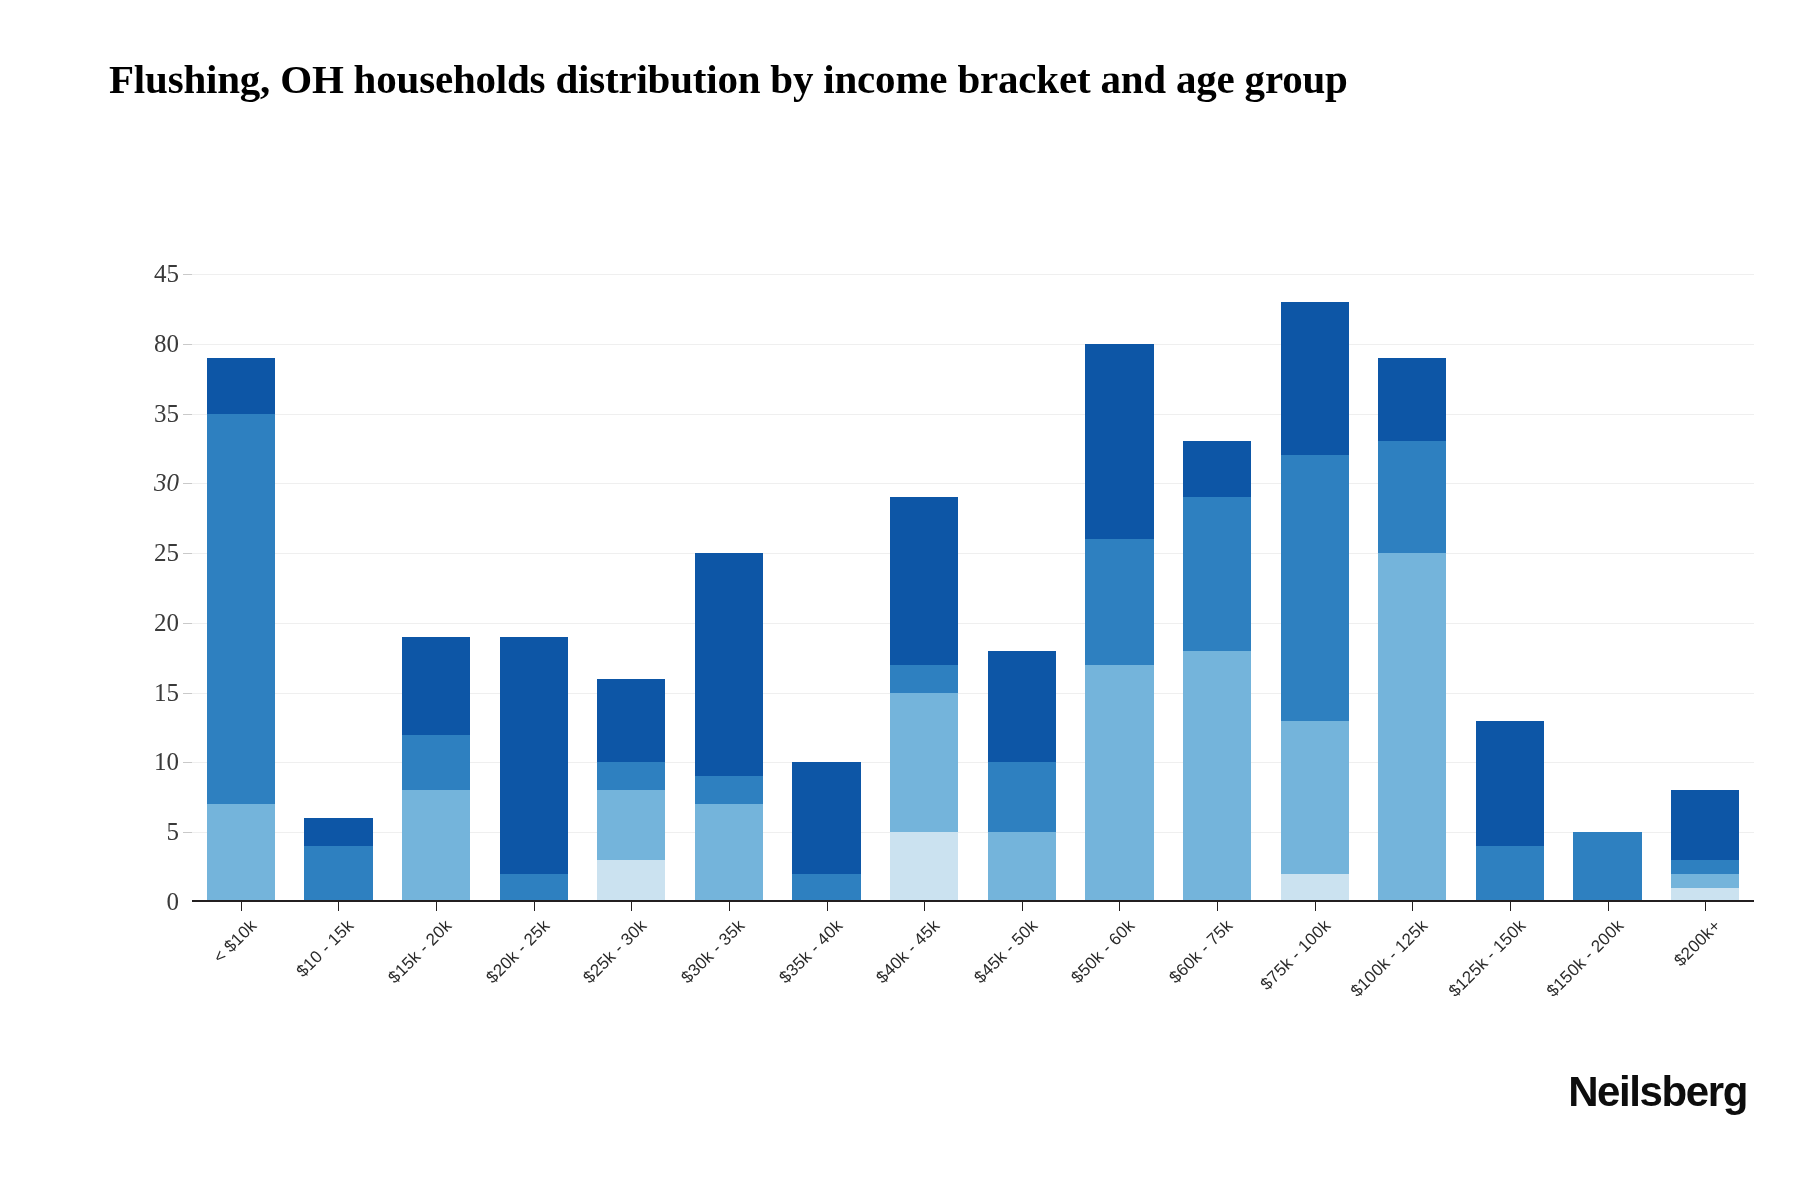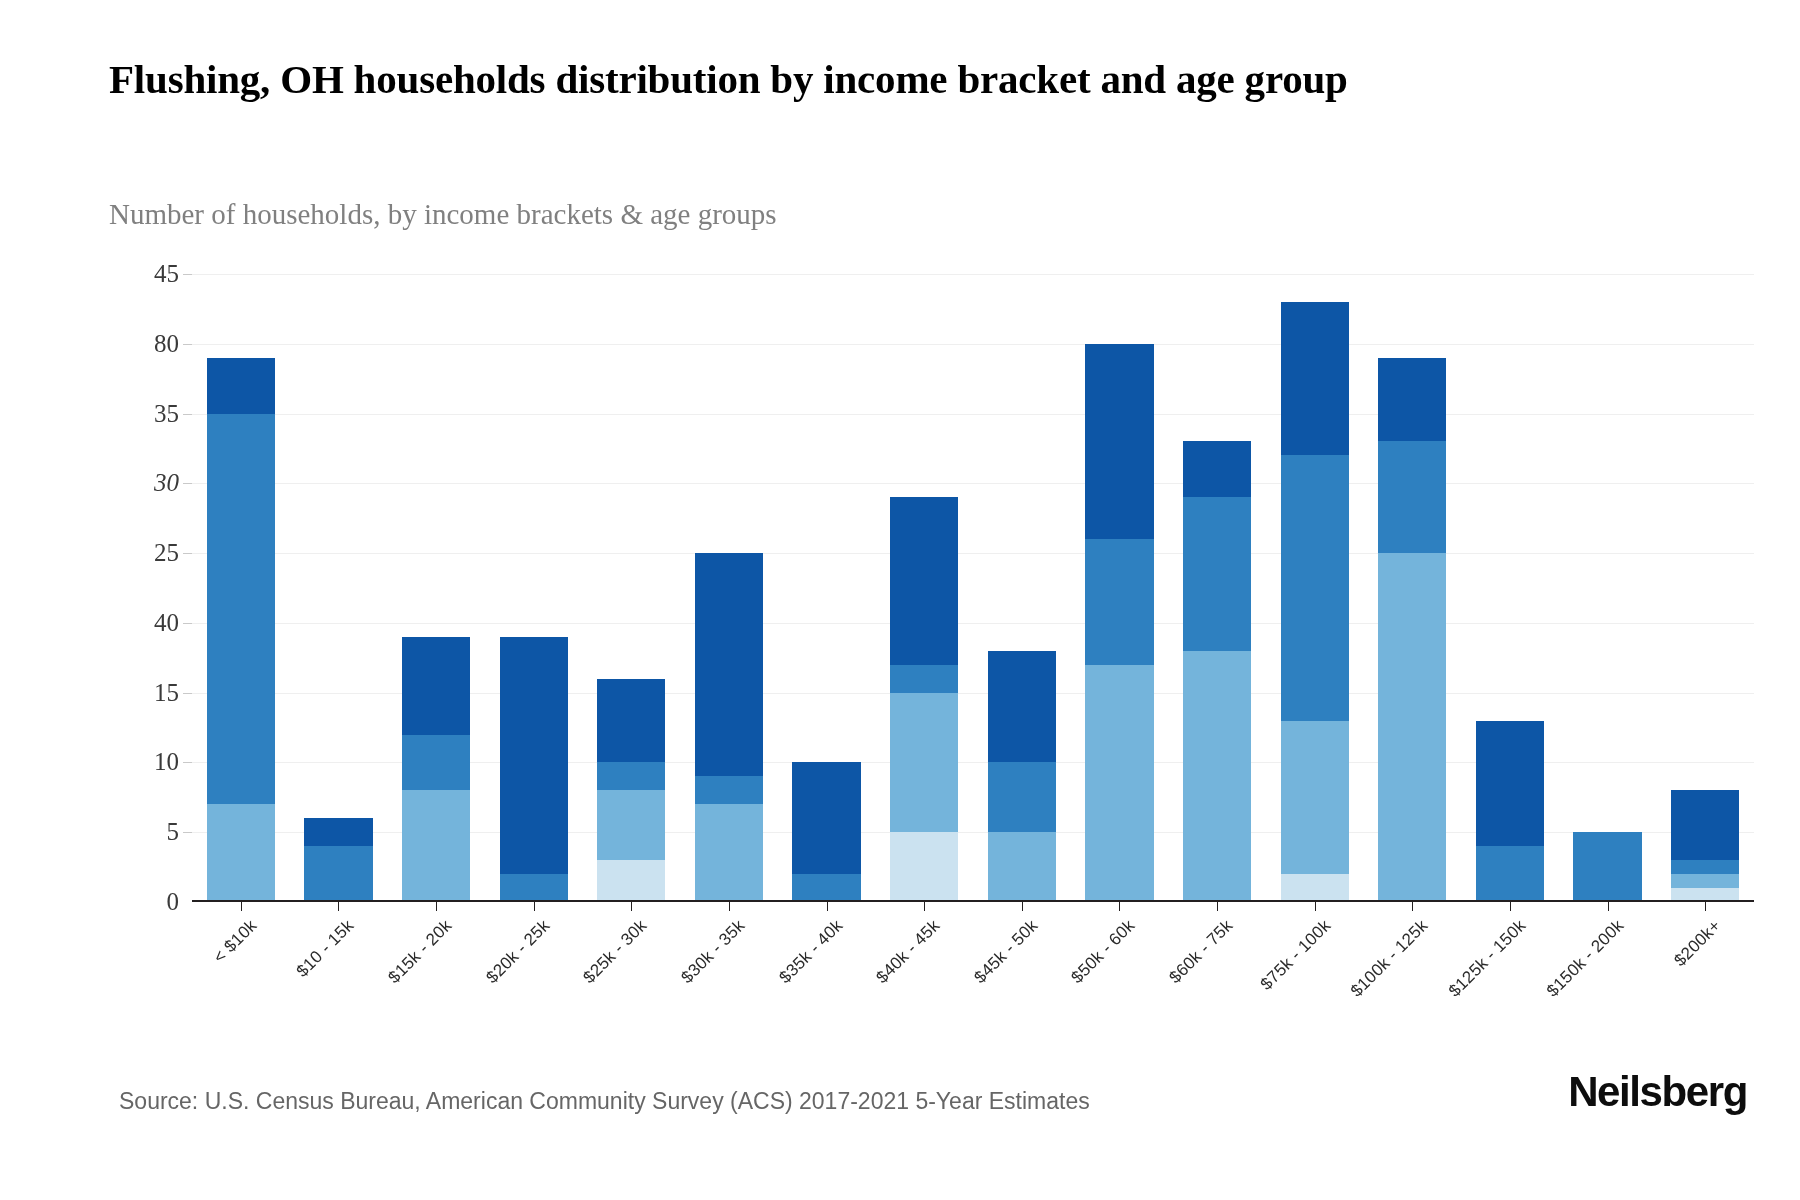--- a/index.html
+++ b/index.html
@@ -141,28 +141,27 @@
     letter-spacing: -1.4px;
     color: #0d0d0d;
   }
 </style>
 </head>
 <body>
 
 <div id="page">
 
   <div class="title">Flushing, OH households distribution by income bracket and age group</div>
-  <div class="subtitle">Number of households, by income brackets &amp; age groups</div>
 
   <div id="y-axis-labels">
       <div class="ytick-wrap" style="top: 902px;">0</div>
       <div class="ytick-wrap" style="top: 832.222px;">5</div>
       <div class="ytick-wrap" style="top: 762.444px;">10</div>
       <div class="ytick-wrap" style="top: 692.667px;">15</div>
-      <div class="ytick-wrap" style="top: 622.889px;">40</div>
+      <div class="ytick-wrap" style="top: 622.889px;">20</div>
       <div class="ytick-wrap" style="top: 553.111px;">25</div>
       <div class="ytick-wrap" style="top: 483.333px; font-style: italic;">30</div>
       <div class="ytick-wrap" style="top: 413.556px;">35</div>
       <div class="ytick-wrap" style="top: 343.778px;">80</div>
       <div class="ytick-wrap" style="top: 274px;">45</div>
     </div>
 
   <div id="plot">
     <div id="gridlines">
         <div class="gridline" style="top: 558.222px;"></div>
@@ -295,16 +294,15 @@
         <div class="xtick" style="left: 1317.94px; top: 628px;"></div>
         <div class="xlabel" style="left: 1323.94px; top: 642px;">$125k - 150k</div>
         <div class="xtick" style="left: 1415.56px; top: 628px;"></div>
         <div class="xlabel" style="left: 1421.56px; top: 642px;">$150k - 200k</div>
         <div class="xtick" style="left: 1513.19px; top: 628px;"></div>
         <div class="xlabel" style="left: 1519.19px; top: 642px;">$200k+</div>
       </div>
   </div>
 
 
-  <div class="source">Source: U.S. Census Bureau, American Community Survey (ACS) 2017-2021 5-Year Estimates</div>
   <div class="brand">Neilsberg</div>
 
 </div>
 
 </body></html>

